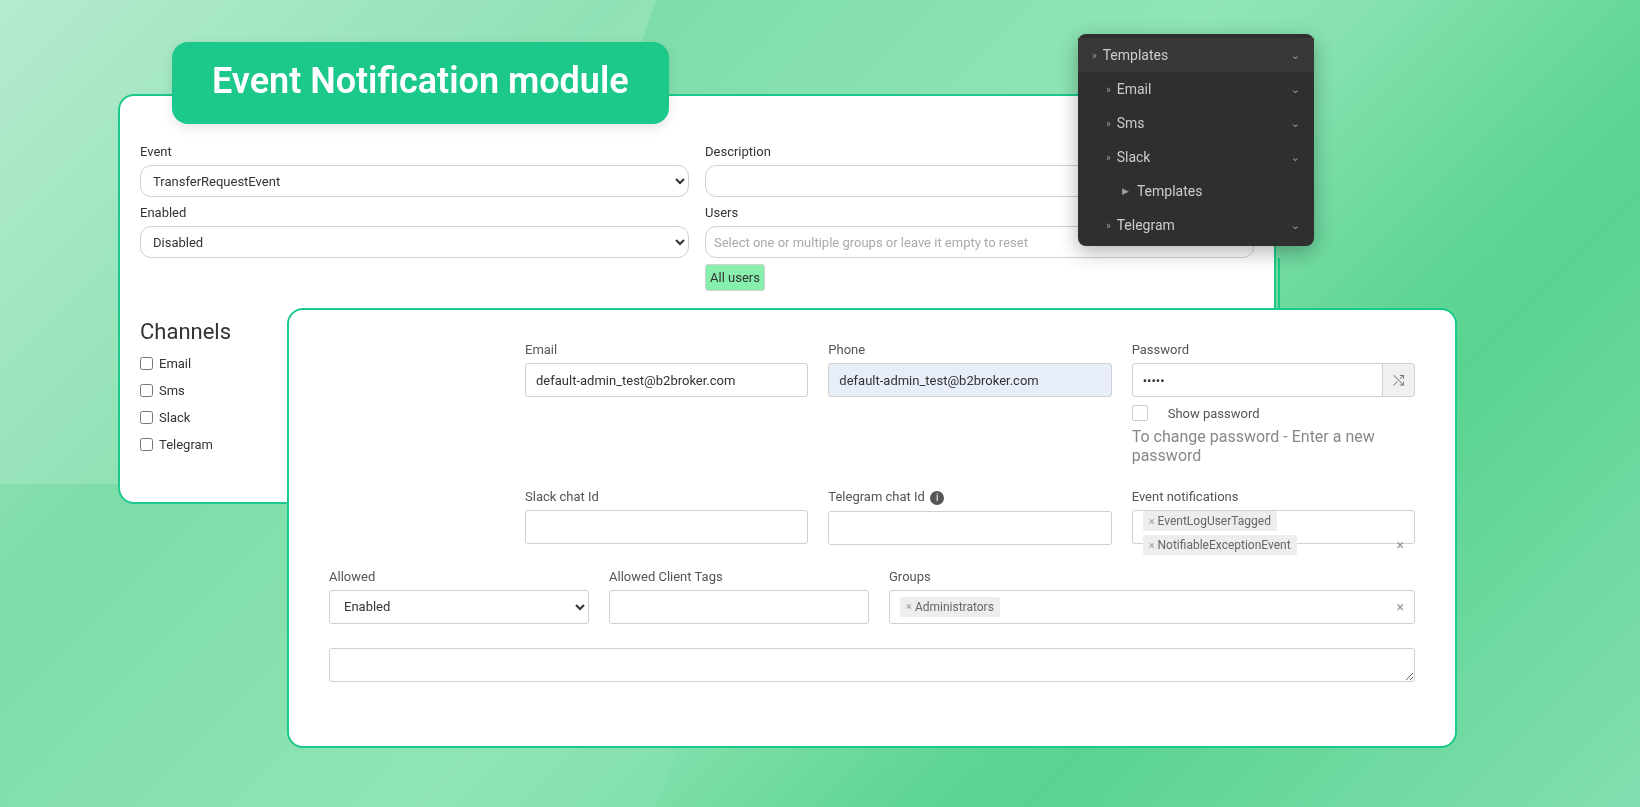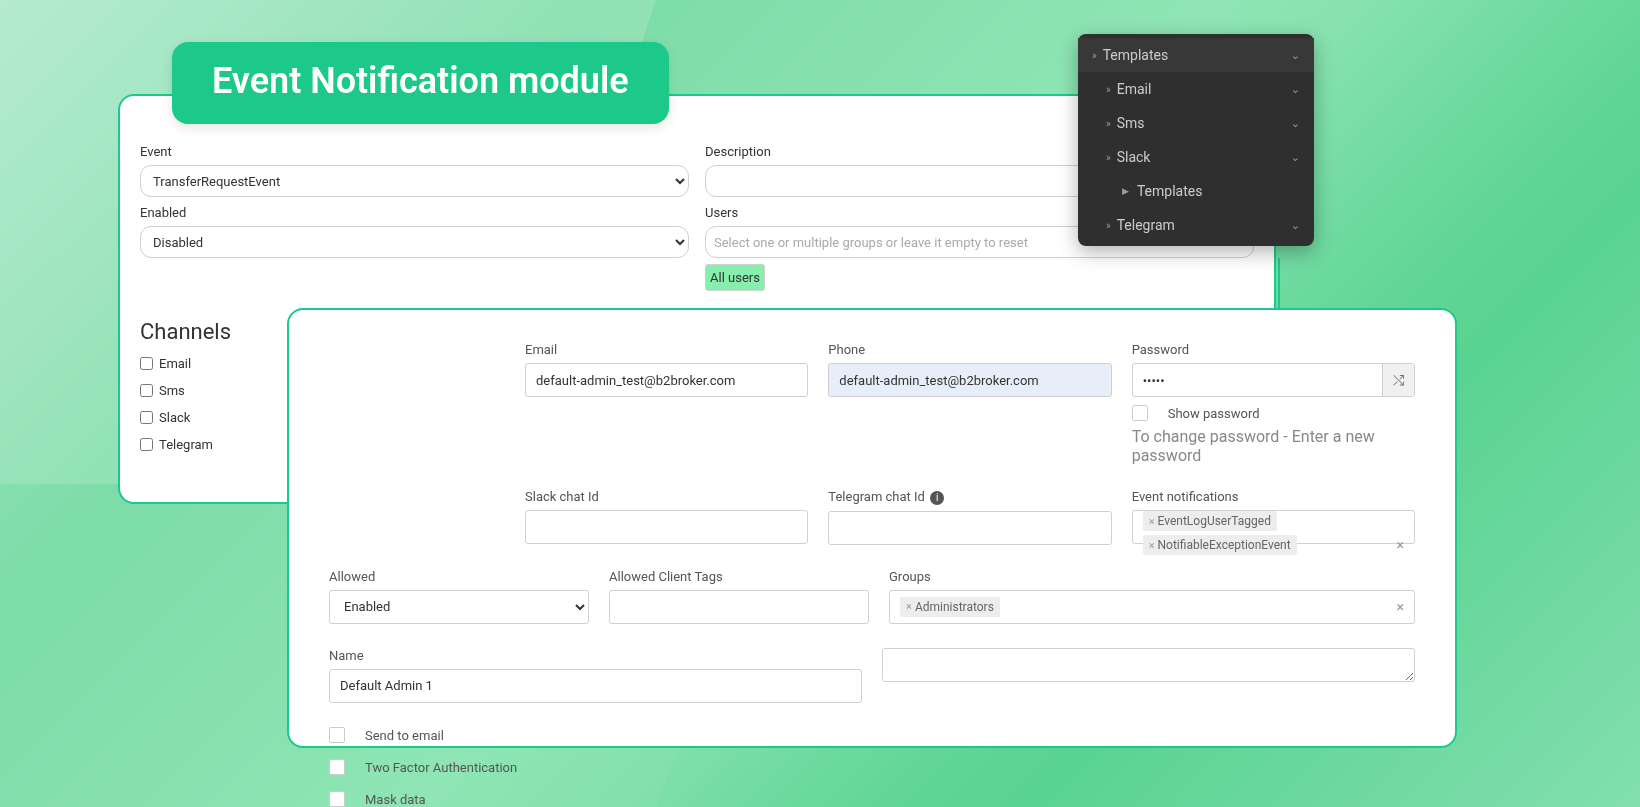--- a/index.html
+++ b/index.html
@@ -194,35 +194,17 @@
     </div>
     <div class="p2-col">
       <label>Groups</label>
       <div class="taginput" id="grptags">
           <span class="tag"><span class="x">×</span> Administrators</span>
           <span class="clear">×</span>
         </div>
     </div>
   </div>
   <div class="p2-row">
-    <div class="p2-col" style="max-width:540px">
-      <label>Name</label>
-      <input type="text" value="Default Admin 1" style="">
-    </div>
     <div class="p2-col">
       <textarea class="ta" style=""></textarea>
     </div>
   </div>
-  <div class="stack-checks">
-    <div class="chk2">
-        <span class="box"></span>
-        <span>Send to email</span>
-      </div>
-    <div class="chk2">
-        <span class="box"></span>
-        <span>Two Factor Authentication</span>
-      </div>
-    <div class="chk2">
-        <span class="box"></span>
-        <span>Mask data</span>
-      </div>
-  </div>
 </div>
 
 </body></html>

